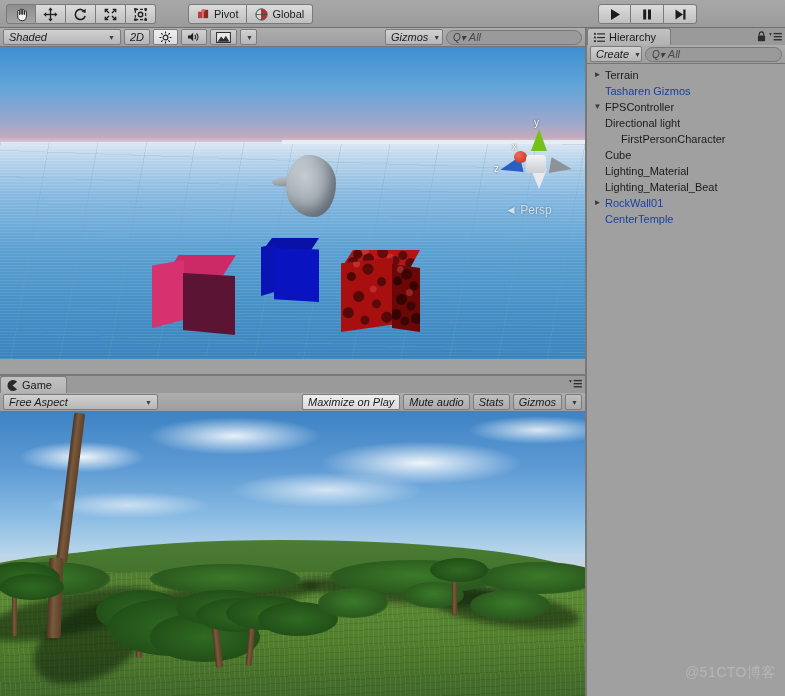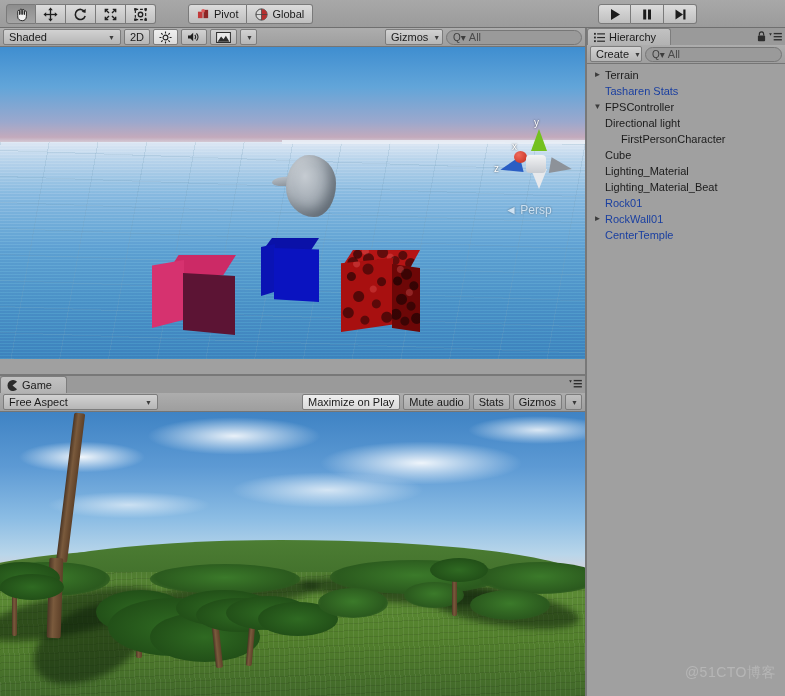--- a/index.html
+++ b/index.html
@@ -49,20 +49,21 @@
   }
   .panel-menu { position:absolute; right:3px; top:3px; display:flex; gap:3px; align-items:center; }
   .menu-icon { width:13px; height:10px; }
   .lock-icon { width:9px; height:11px; }
 
   .subbar {
     height:19px; display:flex; align-items:center; gap:3px;
     padding:0 3px;
     background:linear-gradient(#adadad,#9e9e9e);
     border-bottom:1px solid #757575;
+    font-style:italic;
   }
   .sbtn {
     display:flex; align-items:center; justify-content:flex-end; gap:3px;
     height:16px; padding:0 5px;
     background:linear-gradient(#d2d2d2,#b6b6b6);
     border:1px solid #7c7c7c; border-radius:2px;
     font-size:11px; color:#1a1a1a; white-space:nowrap; cursor:default;
   }
   .sbtn.flat { background:linear-gradient(#c0c0c0,#ababab); }
   .sbtn.sel { background:linear-gradient(#efefef,#dadada); }
@@ -609,21 +610,21 @@
 
     <div class="hier-list" id="hier-list">
         <div class="hrow">
           <span style="display: inline-block; width: 0px;"></span>
           <span class="tri">►</span>
           <span class="hname">Terrain</span>
         </div>
         <div class="hrow prefab">
           <span style="display: inline-block; width: 0px;"></span>
           <span class="tri none">►</span>
-          <span class="hname">Tasharen Stats</span>
+          <span class="hname">Tasharen Gizmos</span>
         </div>
         <div class="hrow">
           <span style="display: inline-block; width: 0px;"></span>
           <span class="tri">▼</span>
           <span class="hname">FPSController</span>
         </div>
         <div class="hrow">
           <span style="display: inline-block; width: 0px;"></span>
           <span class="tri none">►</span>
           <span class="hname">Directional light</span>
@@ -643,25 +644,20 @@
           <span class="tri none">►</span>
           <span class="hname">Lighting_Material</span>
         </div>
         <div class="hrow">
           <span style="display: inline-block; width: 0px;"></span>
           <span class="tri none">►</span>
           <span class="hname">Lighting_Material_Beat</span>
         </div>
         <div class="hrow prefab">
           <span style="display: inline-block; width: 0px;"></span>
-          <span class="tri none">►</span>
-          <span class="hname">Rock01</span>
-        </div>
-        <div class="hrow prefab">
-          <span style="display: inline-block; width: 0px;"></span>
           <span class="tri">►</span>
           <span class="hname">RockWall01</span>
         </div>
         <div class="hrow prefab">
           <span style="display: inline-block; width: 0px;"></span>
           <span class="tri none">►</span>
           <span class="hname">CenterTemple</span>
         </div>
       </div>
   </div>

